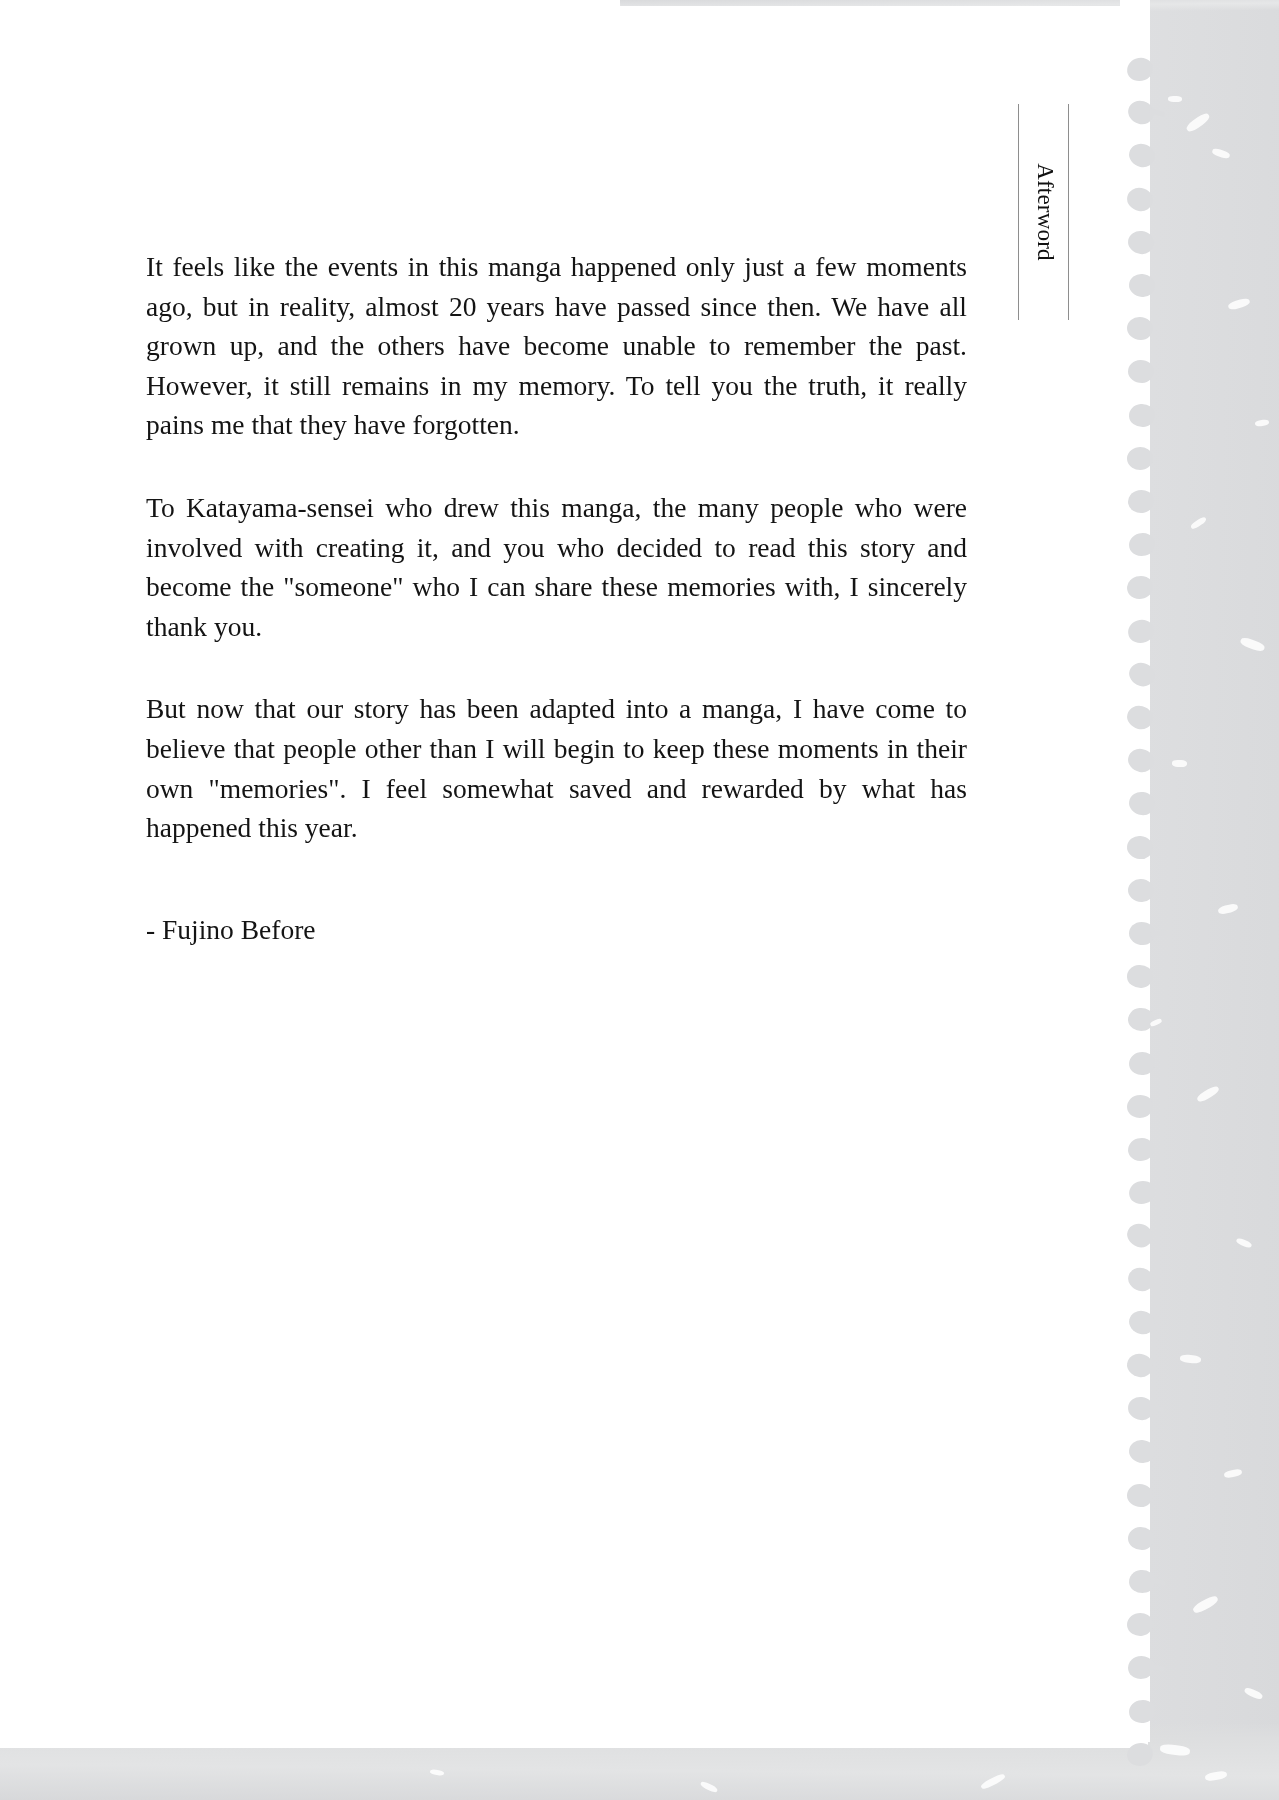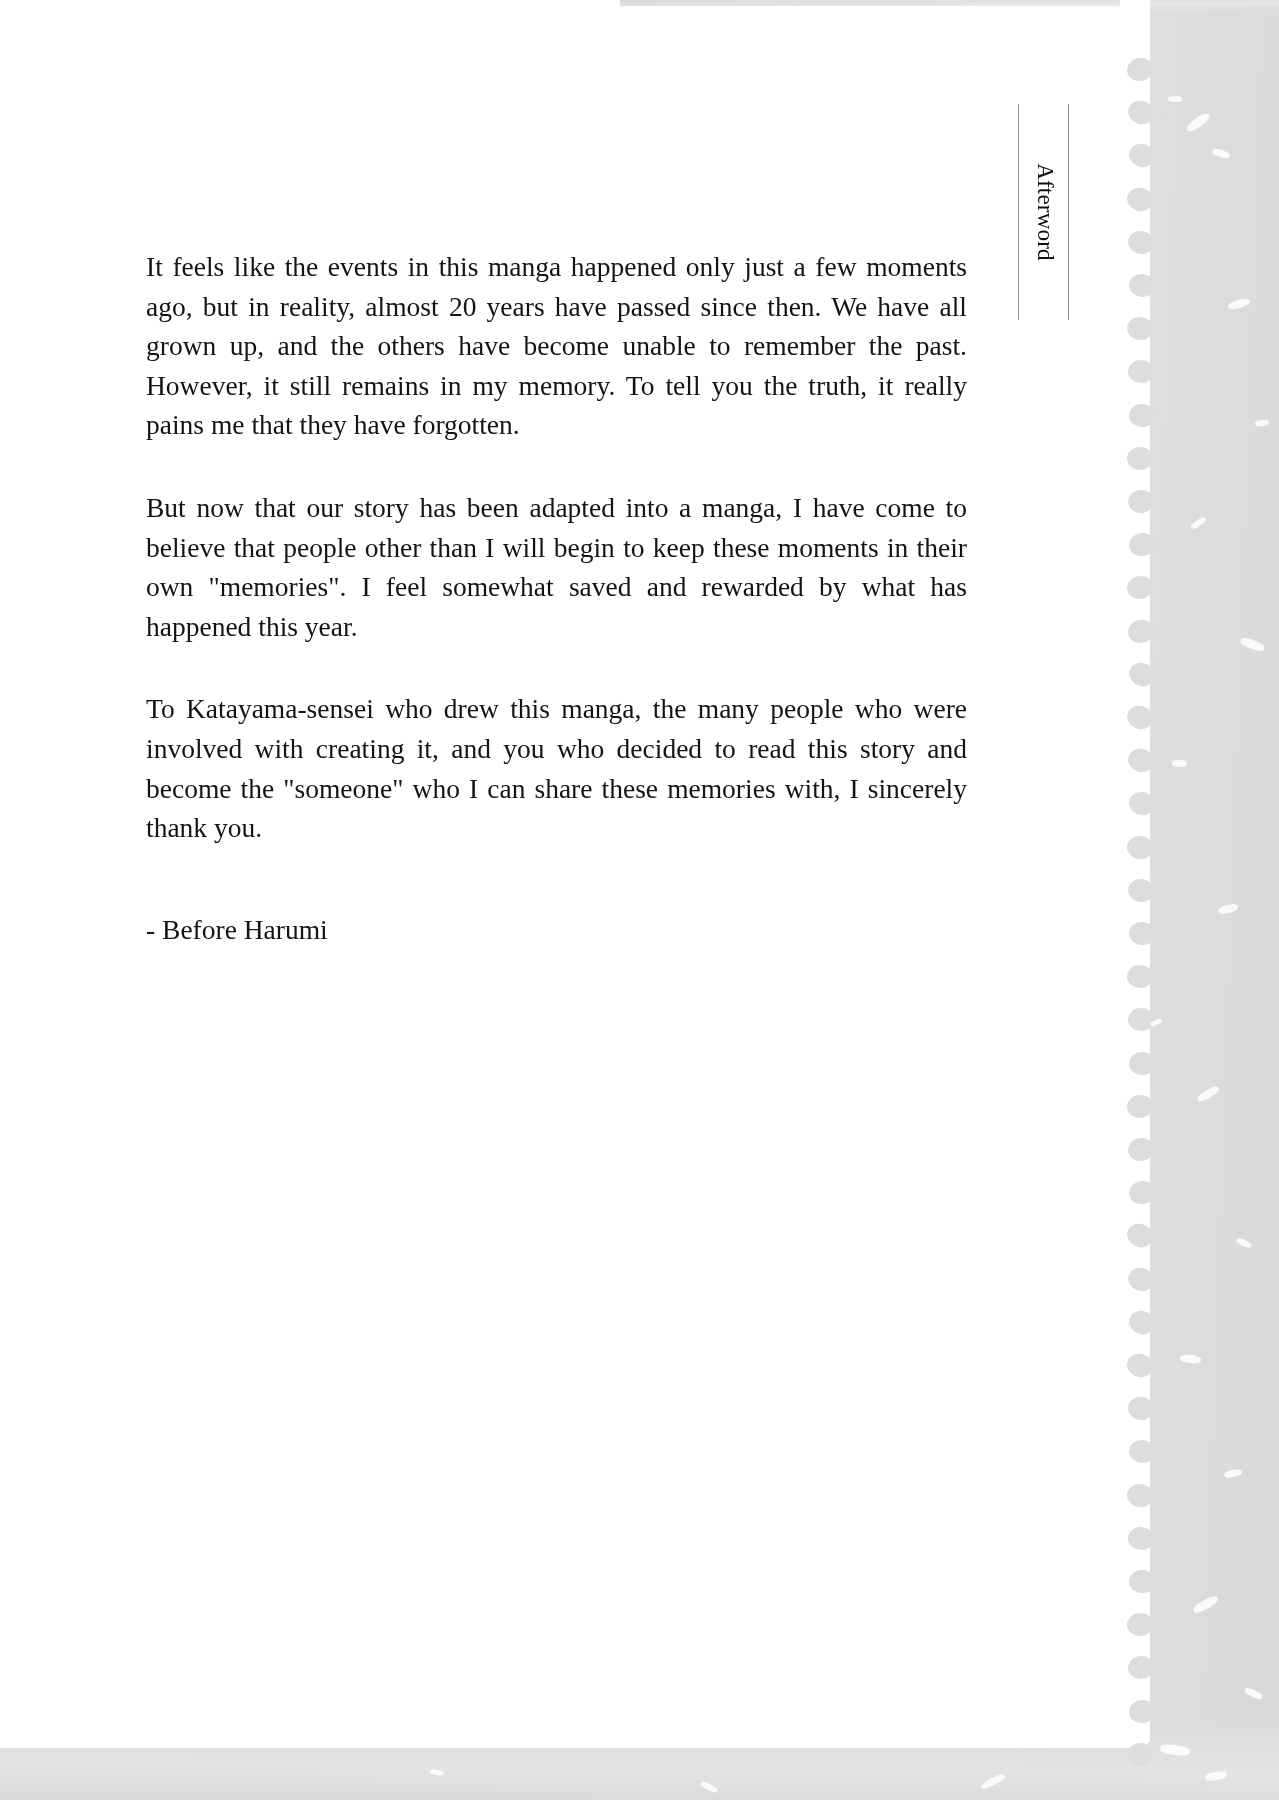--- a/index.html
+++ b/index.html
@@ -239,18 +239,18 @@
     </div>
 
   <div class="running-head">
     <div class="rule rule-left"></div>
     <div class="rule rule-right"></div>
     <div class="running-head-label">Afterword</div>
   </div>
 
   <div class="textblock">
     <p class="para">It feels like the events in this manga happened only just a few mo­ments ago, but in reality, almost 20 years have passed since then. We have all grown up, and the others have become unable to remember the past. However, it still remains in my memory. To tell you the truth, it really pains me that they have forgotten.</p>
+    <p class="para">To Katayama-sensei who drew this manga, the many people who were involved with creating it, and you who decided to read this story and become the "someone" who I can share these memories with, I sincerely thank you.</p>
     <p class="para">But now that our story has been adapted into a manga, I have come to believe that people other than I will begin to keep these moments in their own "memories". I feel somewhat saved and rewarded by what has happened this year.</p>
-    <p class="para">To Katayama-sensei who drew this manga, the many people who were involved with creating it, and you who decided to read this story and become the "someone" who I can share these memories with, I sincerely thank you.</p>
-    <p class="signature">- Before Harumi</p>
+    <p class="signature">- Fujino Before</p>
   </div>
 
 </div>
 
 </body></html>

